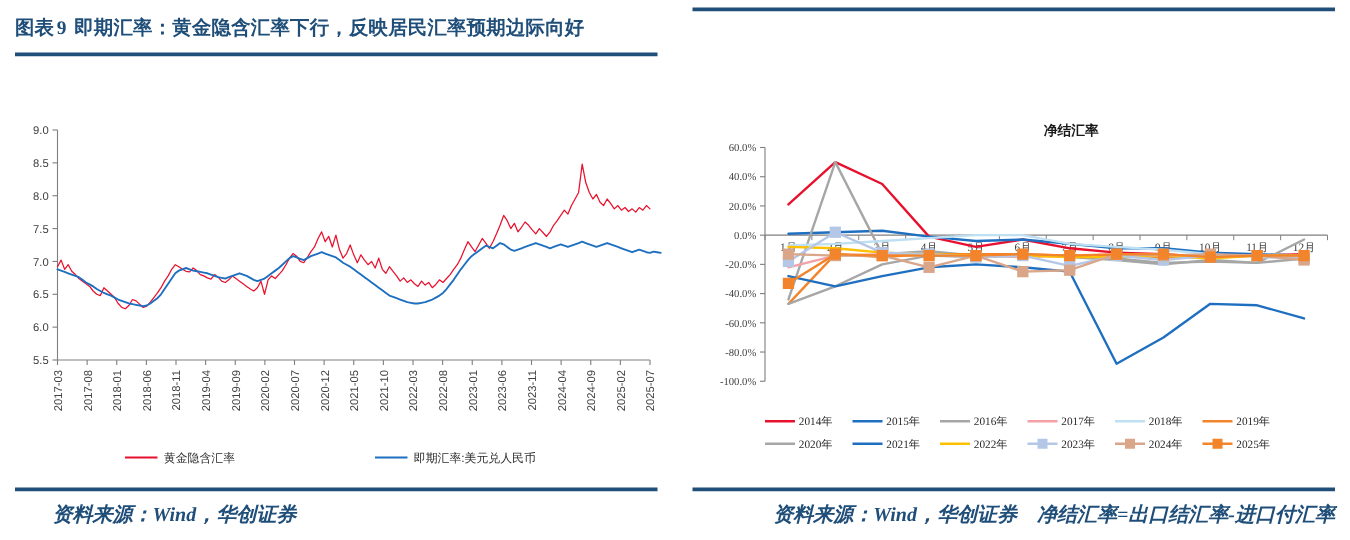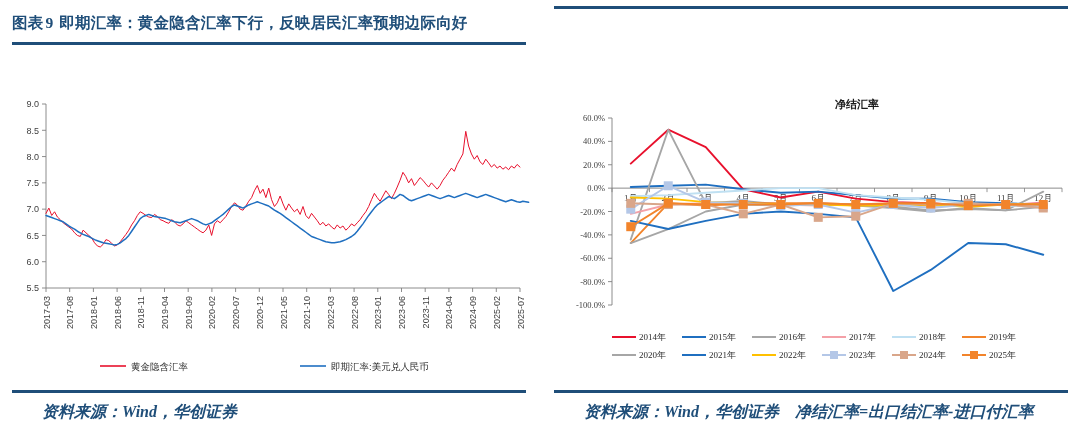--- a/index.html
+++ b/index.html
@@ -23,21 +23,21 @@
   .panel.right .rule-bot{left:14px;right:12px;}
 
   
   .source{
     position:absolute;bottom:9px;left:12px;right:14px;
     font-family:"Liberation Serif","DejaVu Serif",serif;
     font-style:italic;font-weight:bold;font-size:16px;color:#1f4e79;
     white-space:nowrap;
     margin-left:30px;
   }
-  .panel.right .source{left:14px;right:12px;}
+  .panel.right .source{left:14px;right:12px;text-align:right;}
   .source .note{padding-left:16px;}
 
   
   .chart{position:absolute;left:0;top:0;width:540px;height:316px;pointer-events:none;}
   .chart svg{display:block;}
 
   .axis-lbl{font-family:"Liberation Sans","DejaVu Sans",sans-serif;font-size:9px;fill:#404040;}
   .axis-lbl-r{font-family:"Liberation Serif","DejaVu Serif",serif;font-size:8.5px;fill:#404040;}
   .xlab{font-family:"Liberation Sans","DejaVu Sans",sans-serif;font-size:9px;fill:#404040;}
   .xlab-r{font-family:"Liberation Serif","DejaVu Serif",serif;font-size:9px;fill:#404040;}

